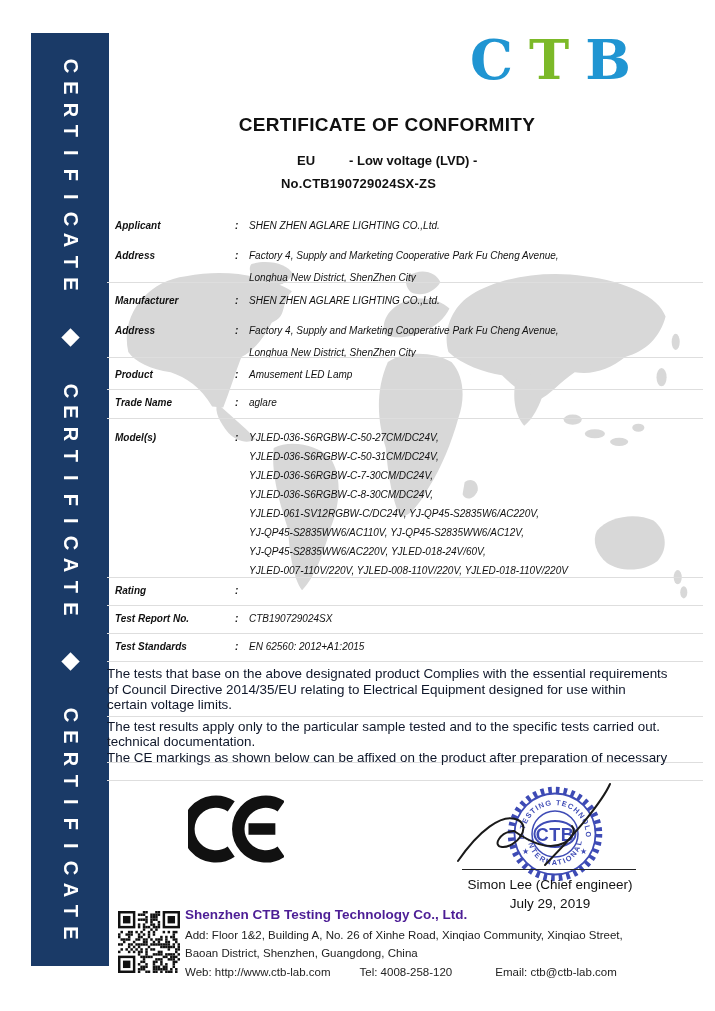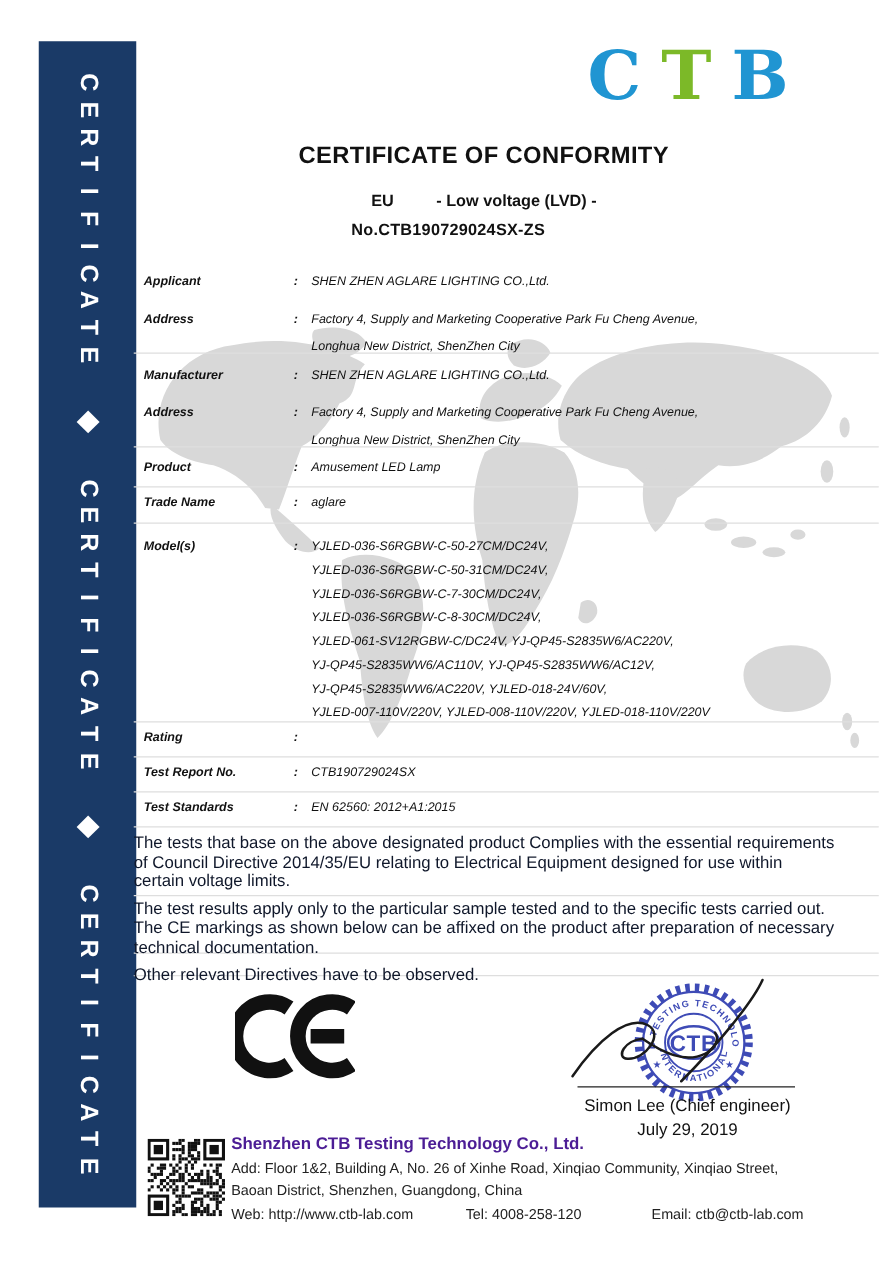--- a/index.html
+++ b/index.html
@@ -49,21 +49,21 @@
   .ce{position:absolute;left:188px;top:792px;z-index:3;}
 
   .seal-wrap{position:absolute;left:450px;top:770px;z-index:3;}
   .sig-line{position:absolute;left:462px;top:869px;width:174px;border-top:1.5px solid #222;z-index:4;}
   .sig-name{position:absolute;left:455px;top:877px;width:190px;text-align:center;font-size:13.5px;color:#111;z-index:4;}
   .sig-date{position:absolute;left:455px;top:896px;width:190px;text-align:center;font-size:13.5px;color:#111;z-index:4;}
 
   .footer-company{position:absolute;left:185px;top:907px;font-size:13.5px;font-weight:bold;color:#4c1d95;}
   .footer-line{position:absolute;left:185px;font-size:11.5px;color:#222;}
   .f1{top:929px;} .f2{top:947px;}
-  .f3{top:966px;display:flex;gap:16px;}
+  .f3{top:966px;display:flex;gap:3px;}
   .f3 .fweb{margin-right:26px;} .f3 .ftel{margin-right:40px;}
   .qr{position:absolute;left:118px;top:911px;z-index:3;}
 </style>
 </head>
 <body>
 
 <div id="page">
 
   <div class="sidebar" id="sidebar">
       <div class="side-word">
@@ -236,25 +236,22 @@
       </div>
 
     <div class="paras" id="paras">
         <div class="para">
           <span>The tests that base on the above designated product Complies with the essential requirements</span>
           <span>of Council Directive 2014/35/EU relating to Electrical Equipment designed for use within</span>
           <span>certain voltage limits.</span>
         </div>
         <div class="para">
           <span>The test results apply only to the particular sample tested and to the specific tests carried out.</span>
+          <span>technical documentation.</span>
           <span>The CE markings as shown below can be affixed on the product after preparation of necessary</span>
-          <span>technical documentation.</span>
-        </div>
-        <div class="para">
-          <span>Other relevant Directives have to be observed.</span>
         </div>
       </div>
   </div>
 
   <svg class="ce" width="96" height="74" viewBox="0 0 100 74" aria-hidden="true">
     <g fill="none" stroke="#111" stroke-width="13">
       <path d="M 45,13.5 A 28.5,28.5 0 1 0 45,60.5"></path>
       <path d="M 97,13.5 A 28.5,28.5 0 1 0 97,60.5"></path>
       <line x1="63" y1="37" x2="91" y2="37" stroke-width="12"></line>
     </g>

